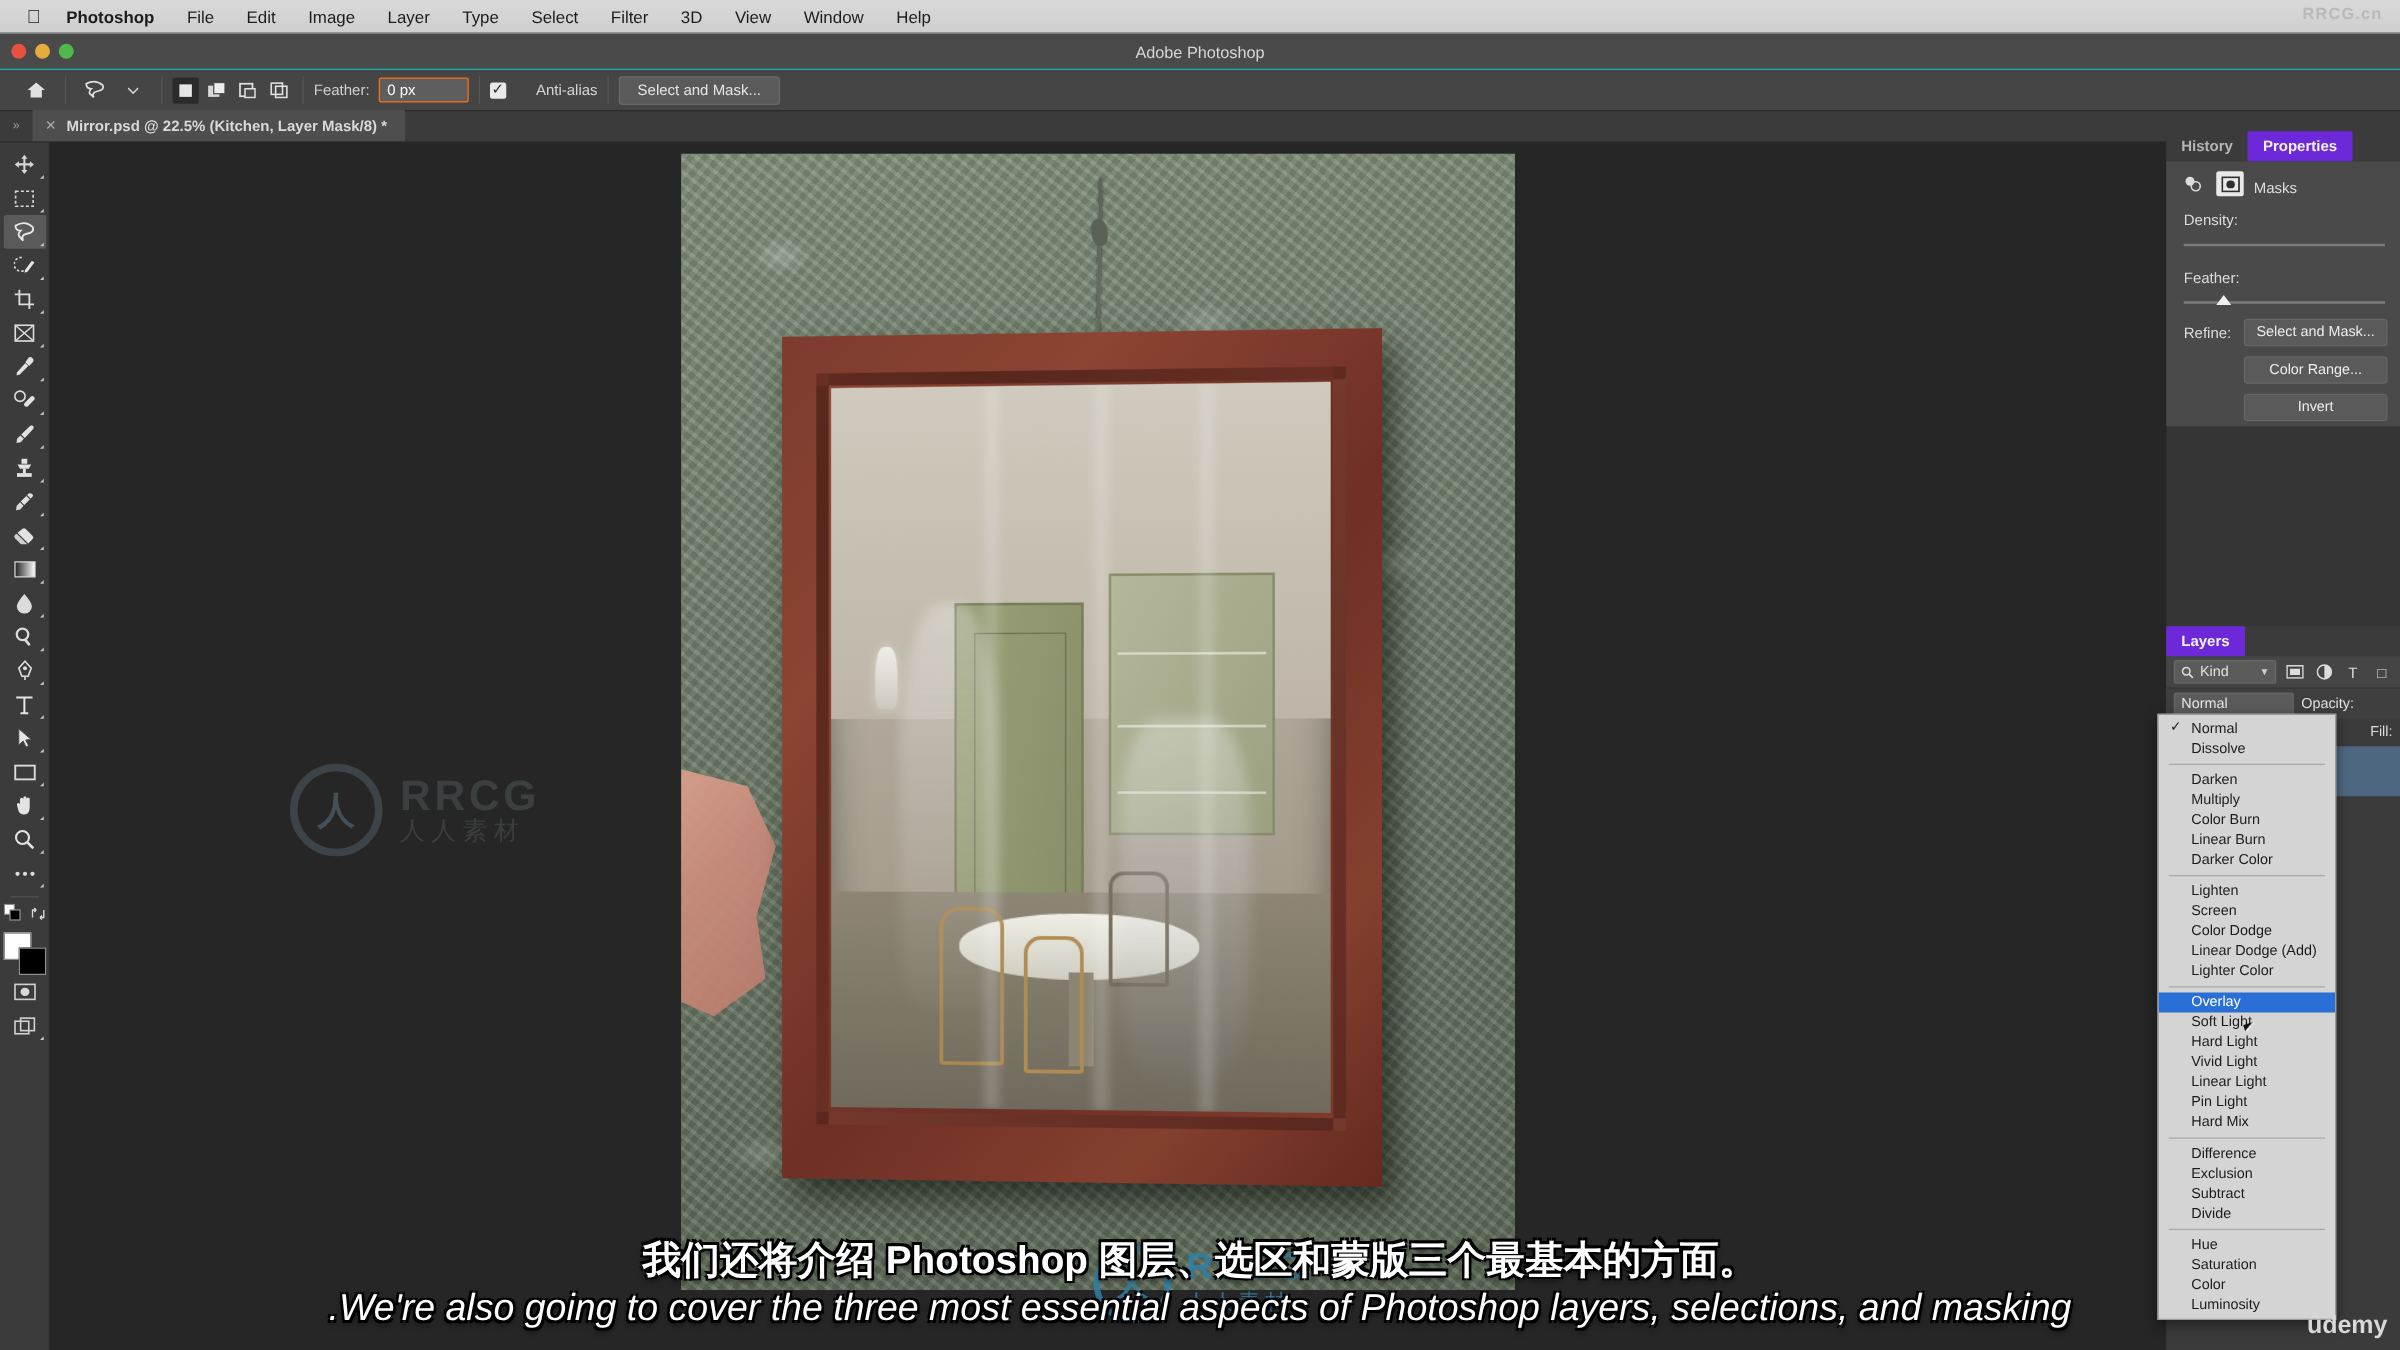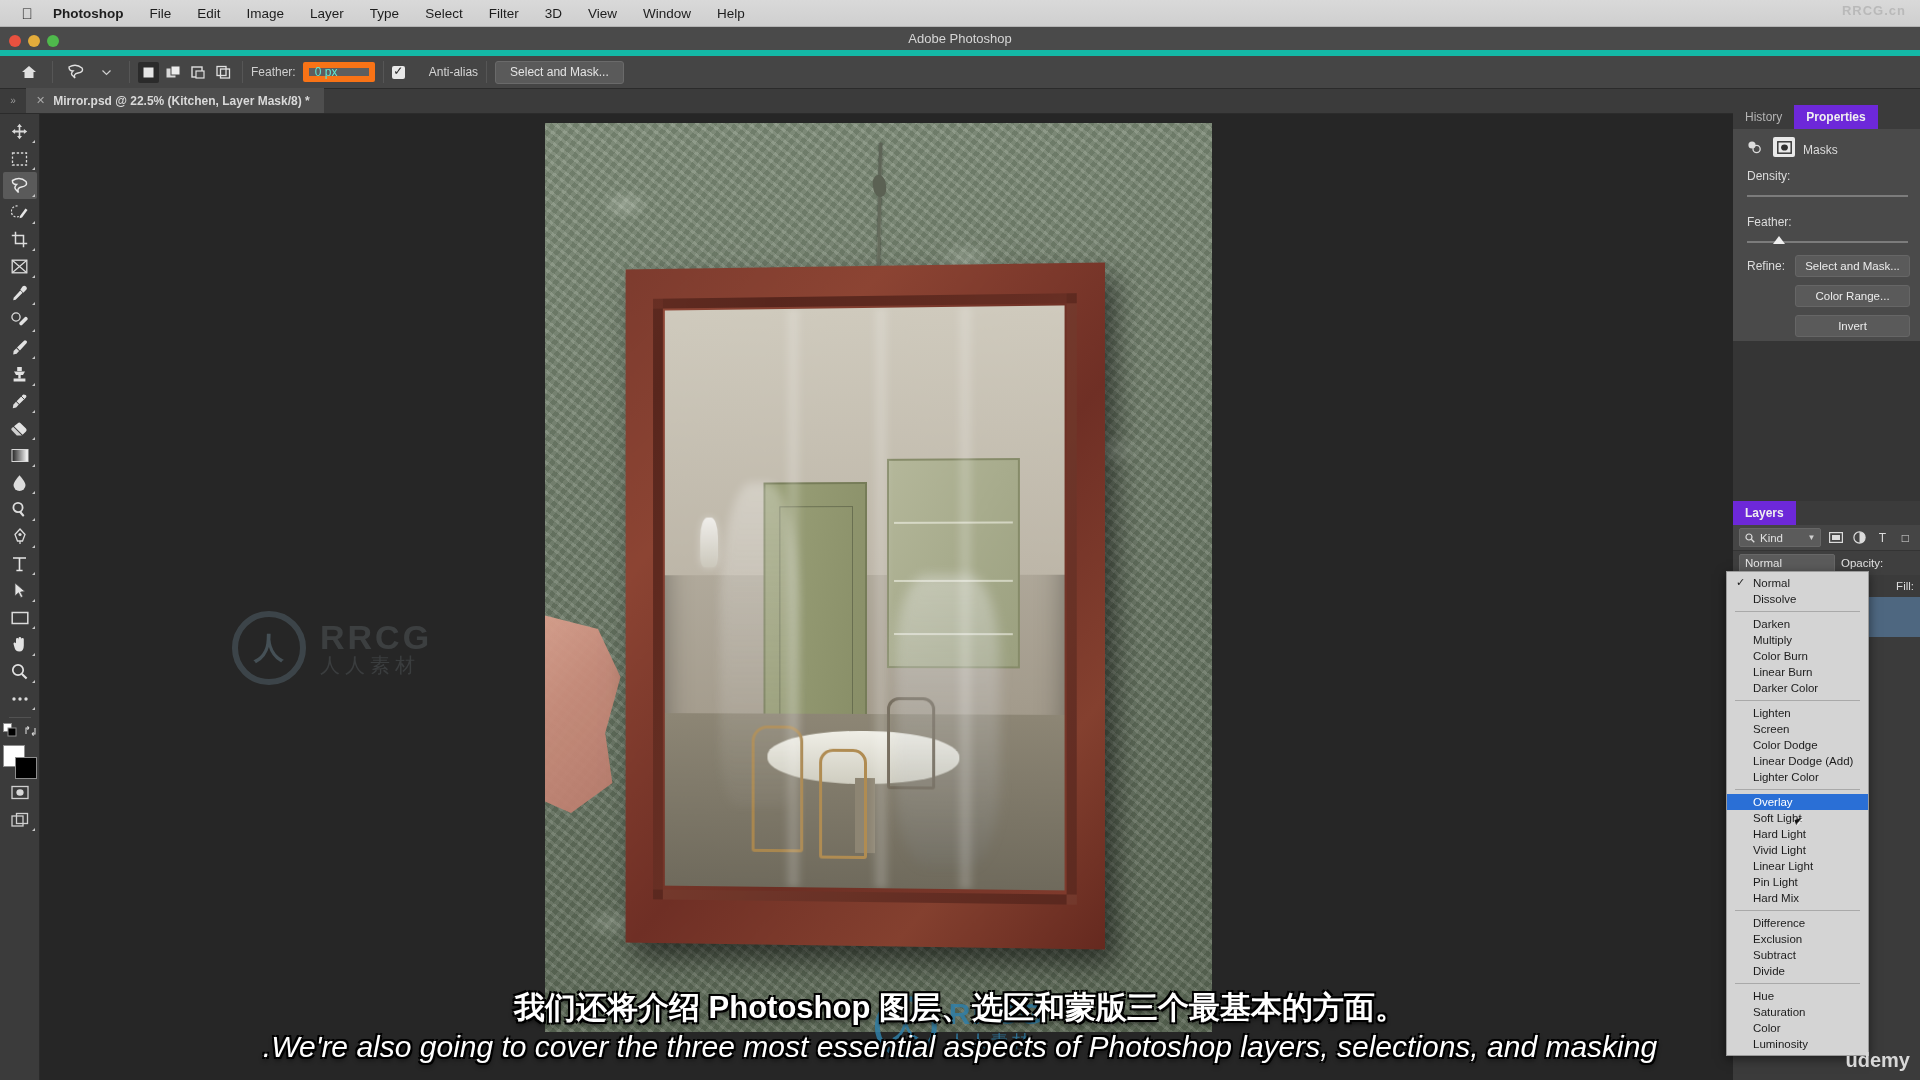--- a/index.html
+++ b/index.html
@@ -15,21 +15,21 @@
   }
   #menubar .apple{ width:26px; display:flex; justify-content:center; color:#1a1a1a; font-size:15px; line-height:1; }
   #menubar .mb-item{ padding:0 13px; font-size:13.5px; color:#1d1d1d; line-height:27px; white-space:nowrap; }
   #menubar .mb-item.app{ font-weight:bold; }
   #menubar .rrcg-top{ position:absolute; right:14px; top:3px; font-size:13px; letter-spacing:1px;
     color:#b9b9b9; font-weight:bold; }
 
   
   #titlebar{
     position:absolute; left:0; top:27px; width:1920px; height:29px;
-    background:#4a4a4a; border-bottom:6px solid #14b8a6;
+    background:#4a4a4a; border-bottom:1px solid #14b8a6;
     display:flex; align-items:center;
   }
   #traffic{ position:absolute; left:9px; top:8px; display:flex; gap:7px; }
   #traffic i{ width:12px; height:12px; border-radius:50%; display:block; }
   #traffic .r{ background:#e8513f; } #traffic .y{ background:#e3ac3b; } #traffic .g{ background:#4fb94c; }
   #apptitle{ width:100%; text-align:center; font-size:13px; color:#d6d6d6; }
 
   
   #optionsbar{
     position:absolute; left:0; top:56px; width:1920px; height:33px;
@@ -37,22 +37,22 @@
     display:flex; align-items:center; padding-left:14px; gap:0;
   }
   .ob-icon{ width:30px; height:25px; display:flex; align-items:center; justify-content:center;
             color:#d8d8d8; }
   .ob-sep{ width:1px; height:22px; background:#565656; margin:0 8px; }
   .selmode{ display:flex; gap:4px; align-items:center; }
   .selmode .sq{ width:21px; height:21px; display:flex; align-items:center; justify-content:center;
                 border-radius:2px; }
   .selmode .sq.active{ background:#2b2b2b; }
   .ob-label{ font-size:12px; color:#cfcfcf; margin-right:7px; }
-  .ob-field{ width:72px; height:20px; background:#5e5e5e; border:6px solid #f97316; border-radius:2px;
-             font-size:12px; color:#5eead4; display:flex; align-items:center; padding-left:6px; }
+  .ob-field{ width:72px; height:20px; background:#5e5e5e; border:1px solid #f97316; border-radius:2px;
+             font-size:12px; color:#ffffff; display:flex; align-items:center; padding-left:6px; }
   .ob-check{ display:flex; align-items:center; gap:24px; font-size:12px; color:#d5d5d5; }
   .ob-check .box{ width:13px; height:13px; background:#e9e9e9; border-radius:2px; position:relative; }
   .ob-check .box:after{ content:"✓"; position:absolute; left:1.5px; top:-2px; font-size:12px; color:#2a2a2a; }
   .ob-btn{ height:23px; padding:0 14px; background:#5a5a5a; border:1px solid #6a6a6a; border-radius:3px;
            font-size:12px; color:#e4e4e4; display:flex; align-items:center; }
 
   
   #tabbar{
     position:absolute; left:0; top:89px; width:1920px; height:25px;
     background:#3b3b3b; border-bottom:1px solid #2b2b2b; display:flex; align-items:flex-end;
@@ -162,21 +162,21 @@
   #rrcg-center .ring{ width:74px;height:74px;border-radius:50%;
     border:6px solid rgba(120,150,165,.55); display:flex;align-items:center;justify-content:center;
     color:rgba(120,150,165,.75); font-weight:bold; font-size:30px; }
   #rrcg-center .txt{ line-height:1.05; }
   #rrcg-center .t1{ font-size:34px; font-weight:bold; letter-spacing:3px; color:rgba(120,130,135,.55); }
   #rrcg-center .t2{ font-size:20px; letter-spacing:5px; color:rgba(120,130,135,.5); }
 
   
   #rightdock{ position:absolute; left:1733px; top:105px; width:187px; height:975px; background:#353535; }
   .paneltabs{ display:flex; height:24px; background:#3b3b3b; }
-  .ptab{ padding:0 12px; height:24px; line-height:24px; font-size:12px; color:#b4b4b4; }
+  .ptab{ padding:0 12px; height:24px; line-height:24px; font-size:12px; color:#b4b4b4;font-weight:bold; }
   .ptab.active{ background:#6d28d9; color:#f0f0f0; font-weight:bold; }
   .panelbody{ background:#4a4a4a; }
   .propsrow{ display:flex; align-items:flex-end; gap:8px; padding:8px 10px 6px 10px; }
   .propsrow .ic{ width:22px; height:20px; display:flex; align-items:center; justify-content:center; color:#e0e0e0; }
   .propsrow .ic.sel{ background:#e9e9e9; border-radius:2px; color:#2f2f2f; }
   .propsrow .lbl{ font-size:12px; color:#dcdcdc; }
   .masksrow{ display:flex; align-items:center; gap:12px; padding:10px 10px 12px 14px;
              border-top:1px solid #3e3e3e; }
   .maskthumb{ width:30px; height:34px; background:#000; display:flex; align-items:center; justify-content:center; }
   .maskthumb i{ display:block; width:15px; height:19px; background:#fff; }

